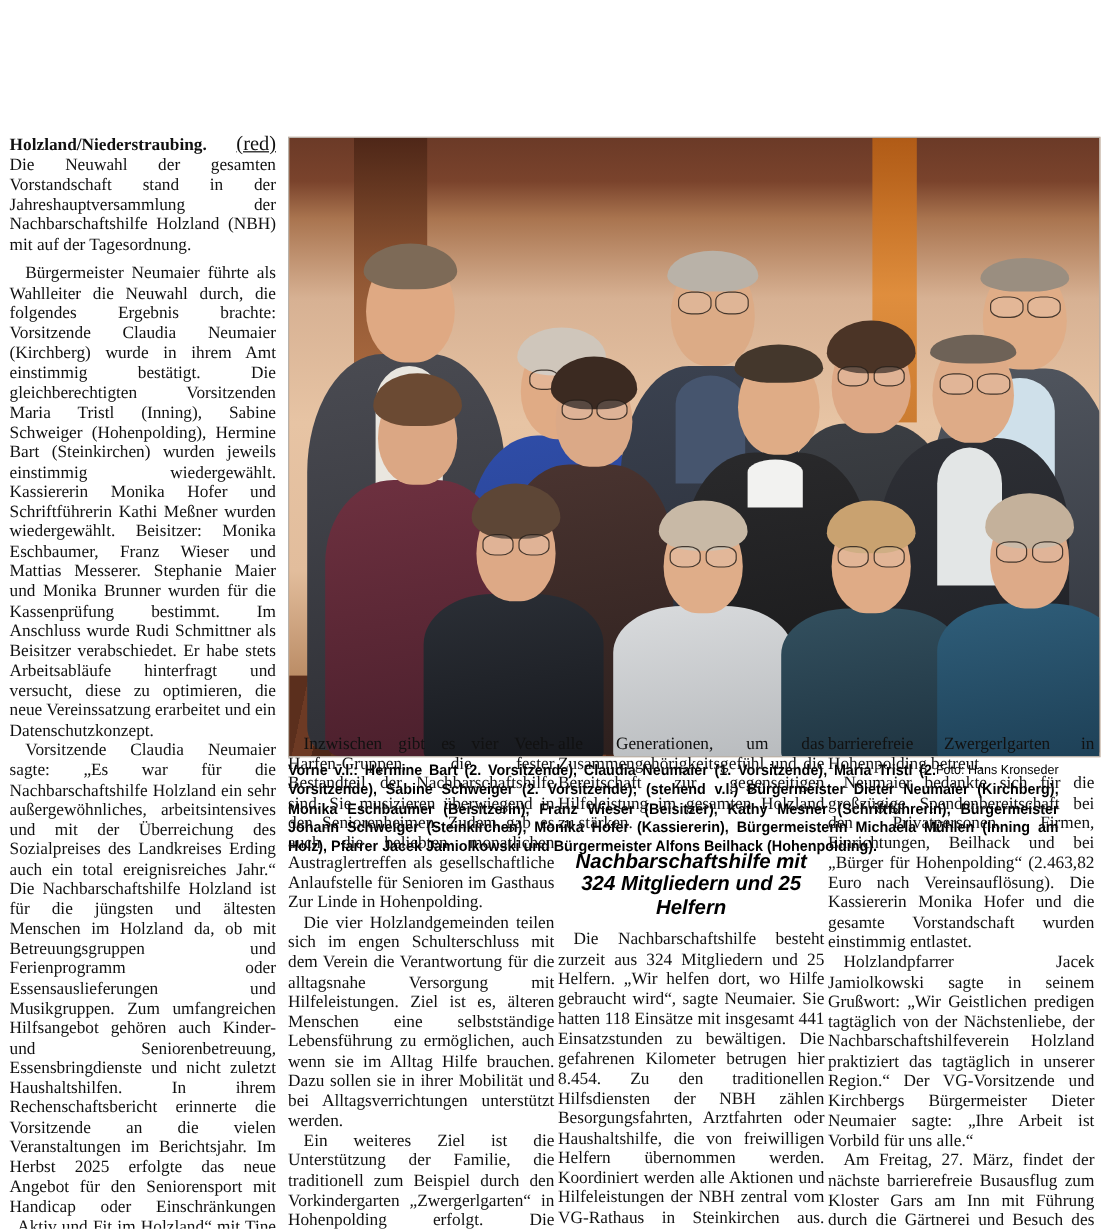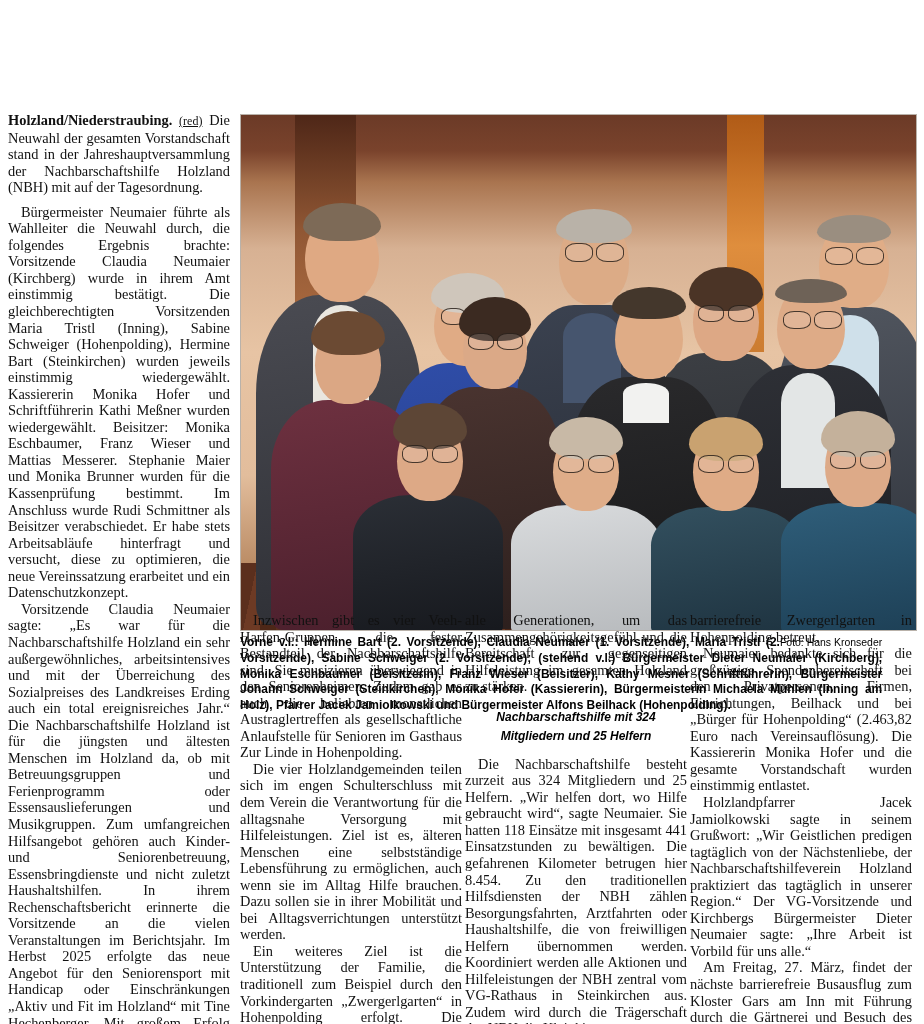--- a/index.html
+++ b/index.html
@@ -120,39 +120,39 @@
     font-family:"Liberation Serif", serif;
     font-size:14.4px;
     line-height:16.55px;
     text-align:justify;
     -webkit-hyphens:auto;hyphens:auto;
     color:#111;
   }
   .bodytext p{margin:0;text-indent:13px;}
   .bodytext p.noindent{text-indent:0;}
   .dateline{font-weight:700;font-family:Liberation Serif, serif;}
-  .red{font-size:12px;text-decoration:underline;}
+  .red{font-size:17px;text-decoration:underline;}
 
   
   .lower{
     position:absolute;left:8px;top:612px;
     width:908px;height:412px;
   }
   .lcol{
     position:absolute;top:0;width:222px;height:412px;
   }
   #lc1{left:0;}
   #lc2{left:232px;}
   #lc3{left:457px;}
   #lc4{left:682px;}
 
   .subhead2{
     font-family:"Liberation Sans", sans-serif;
     font-style:italic;font-weight:700;
-    font-size:12px;line-height:19.5px;
+    font-size:17px;line-height:19.5px;
     text-align:center;
     margin:13px 0 9px 0;
     color:#000;
   }
   .spacer{height:8px;}
 </style>
 </head>
 <body>
 
 <div class="page">

